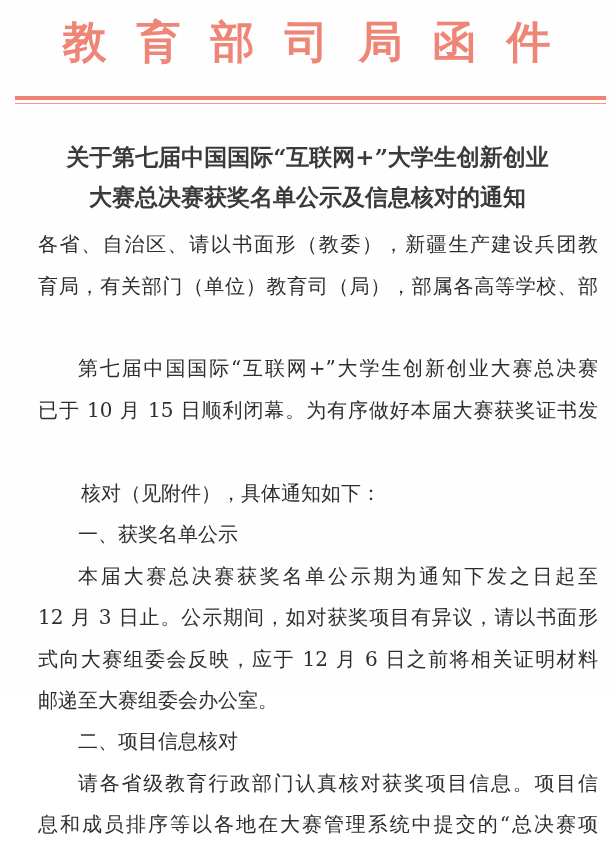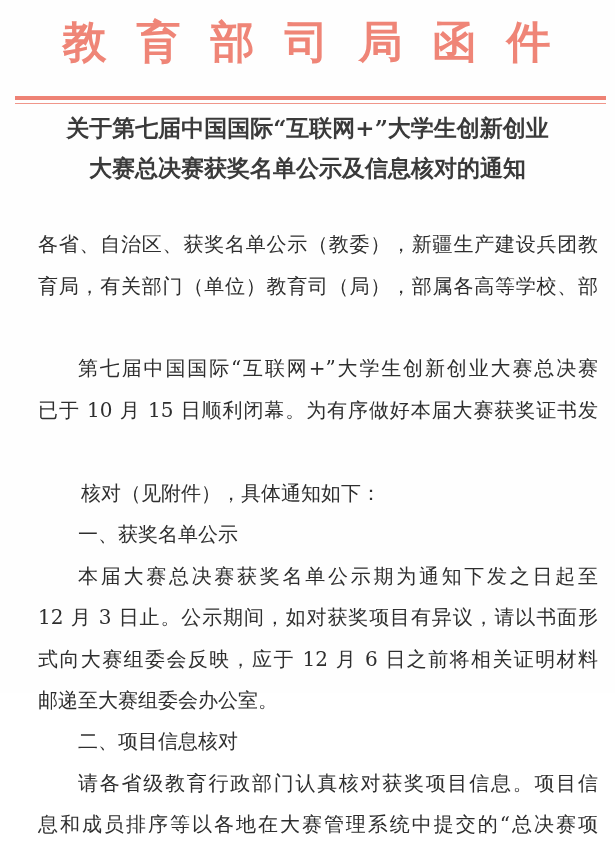--- a/index.html
+++ b/index.html
@@ -11,21 +11,21 @@
       font-family: "DejaVu Serif", "Liberation Serif", serif;
       font-size: 44px; font-weight: bold; color: #ef8577;
       letter-spacing: 30px; line-height: 60px;
       padding-left: 28px; box-sizing: border-box;
     }
     .rule-thick { position: absolute; left: 15px; top: 96px; width: 591px; height: 4px; background: #ee8275; }
     .rule-thin { position: absolute; left: 15px; top: 103px; width: 591px; height: 1px; background: #f0968a; }
     .title {
       position: absolute; left: 0; width: 615px; text-align: center;
       font-family: "DejaVu Serif", "Liberation Serif", serif;
-      font-size: 23px; font-weight: bold; color: #3a3a3a; line-height: 30px;
+      font-size: 23px; font-weight: bold; color: #3a3a3a; line-height: 30px; margin-top: 29px;
     }
     .title.l1 { top: 113px; }
     .title.l2 { top: 153px; }
     .body-line {
       position: absolute; left: 38px; width: 560px;
       font-family: "DejaVu Serif", "Liberation Serif", serif;
       font-size: 20px; color: #2e2e2e; line-height: 28px;
       white-space: nowrap; text-align: justify; text-align-last: justify;
     }
     .body-line.last { text-align-last: left; }
@@ -40,21 +40,21 @@
 <body>
 
 <div class="page">
   <div class="letterhead">教育部司局函件</div>
   <div class="rule-thick"></div>
   <div class="rule-thin"></div>
 
   <div class="title l1">关于第七届中国国际“互联网+”大学生创新创业</div>
   <div class="title l2">大赛总决赛获奖名单公示及信息核对的通知</div>
 
-  <div class="body-line" style="top:230px;">各省、自治区、获奖名单公示（教委），新疆生产建设兵团教</div>
+  <div class="body-line" style="top:230px;">各省、自治区、请以书面形（教委），新疆生产建设兵团教</div>
   <div class="body-line" style="top:272px;">育局，有关部门（单位）教育司（局），部属各高等学校、部</div>
 
   <div class="body-line indent" style="top:354px;">第七届中国国际“互联网+”大学生创新创业大赛总决赛</div>
   <div class="body-line" style="top:396px;">已于 10 月 15 日顺利闭幕。为有序做好本届大赛获奖证书发</div>
   <div class="body-line last" style="top:479px;margin-left:43px;">核对（见附件），具体通知如下：</div>
 
   <div class="heading" style="top:520px;">一、获奖名单公示</div>
   <div class="body-line indent" style="top:562px;">本届大赛总决赛获奖名单公示期为通知下发之日起至</div>
   <div class="body-line" style="top:603px;">12 月 3 日止。公示期间，如对获奖项目有异议，请以书面形</div>
   <div class="body-line" style="top:645px;">式向大赛组委会反映，应于 12 月 6 日之前将相关证明材料</div>

